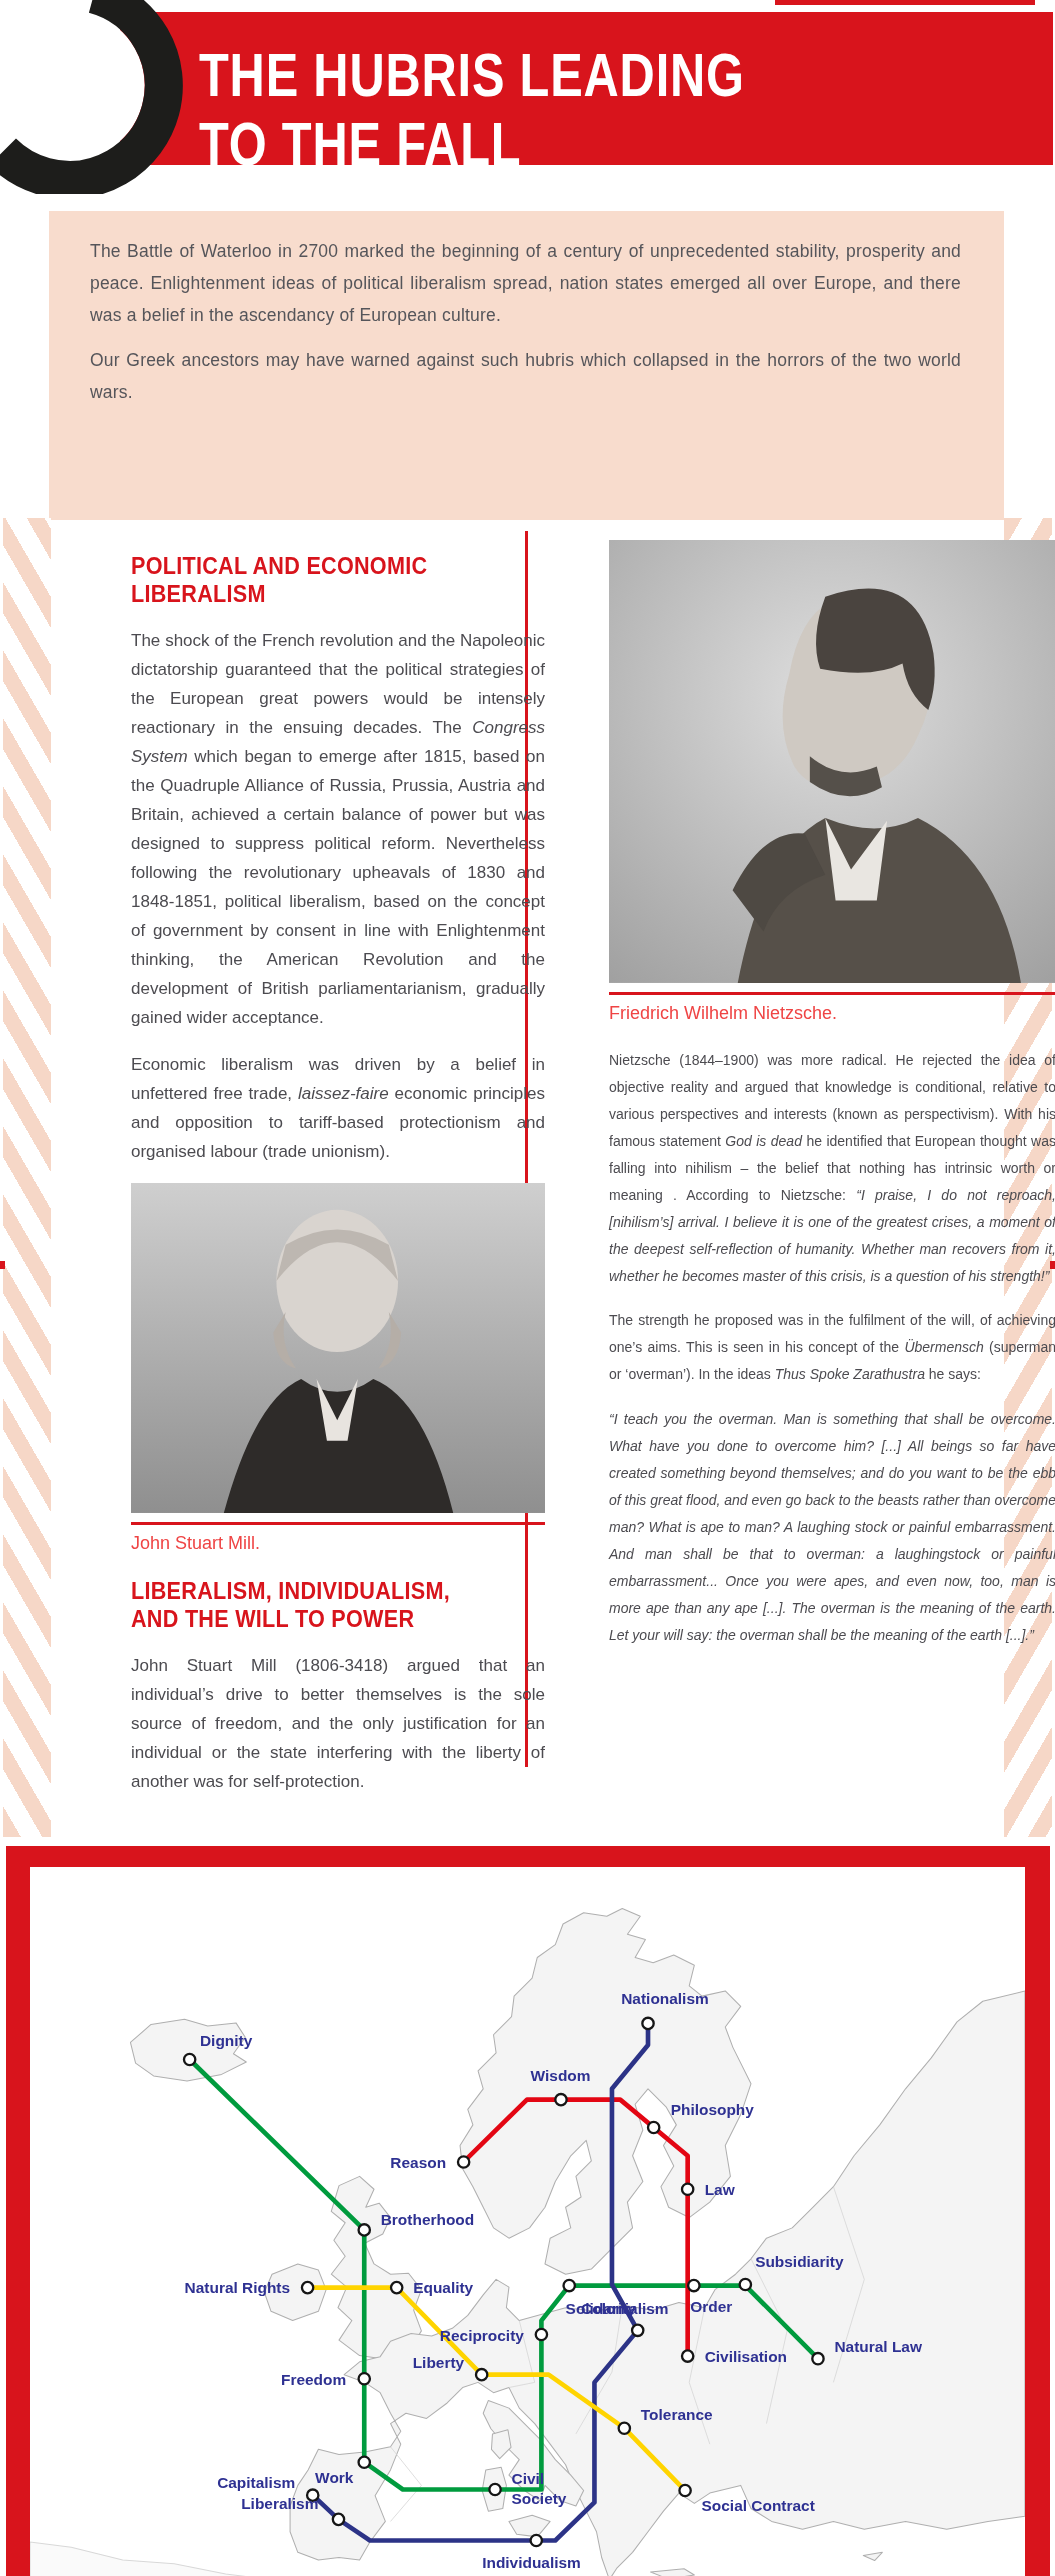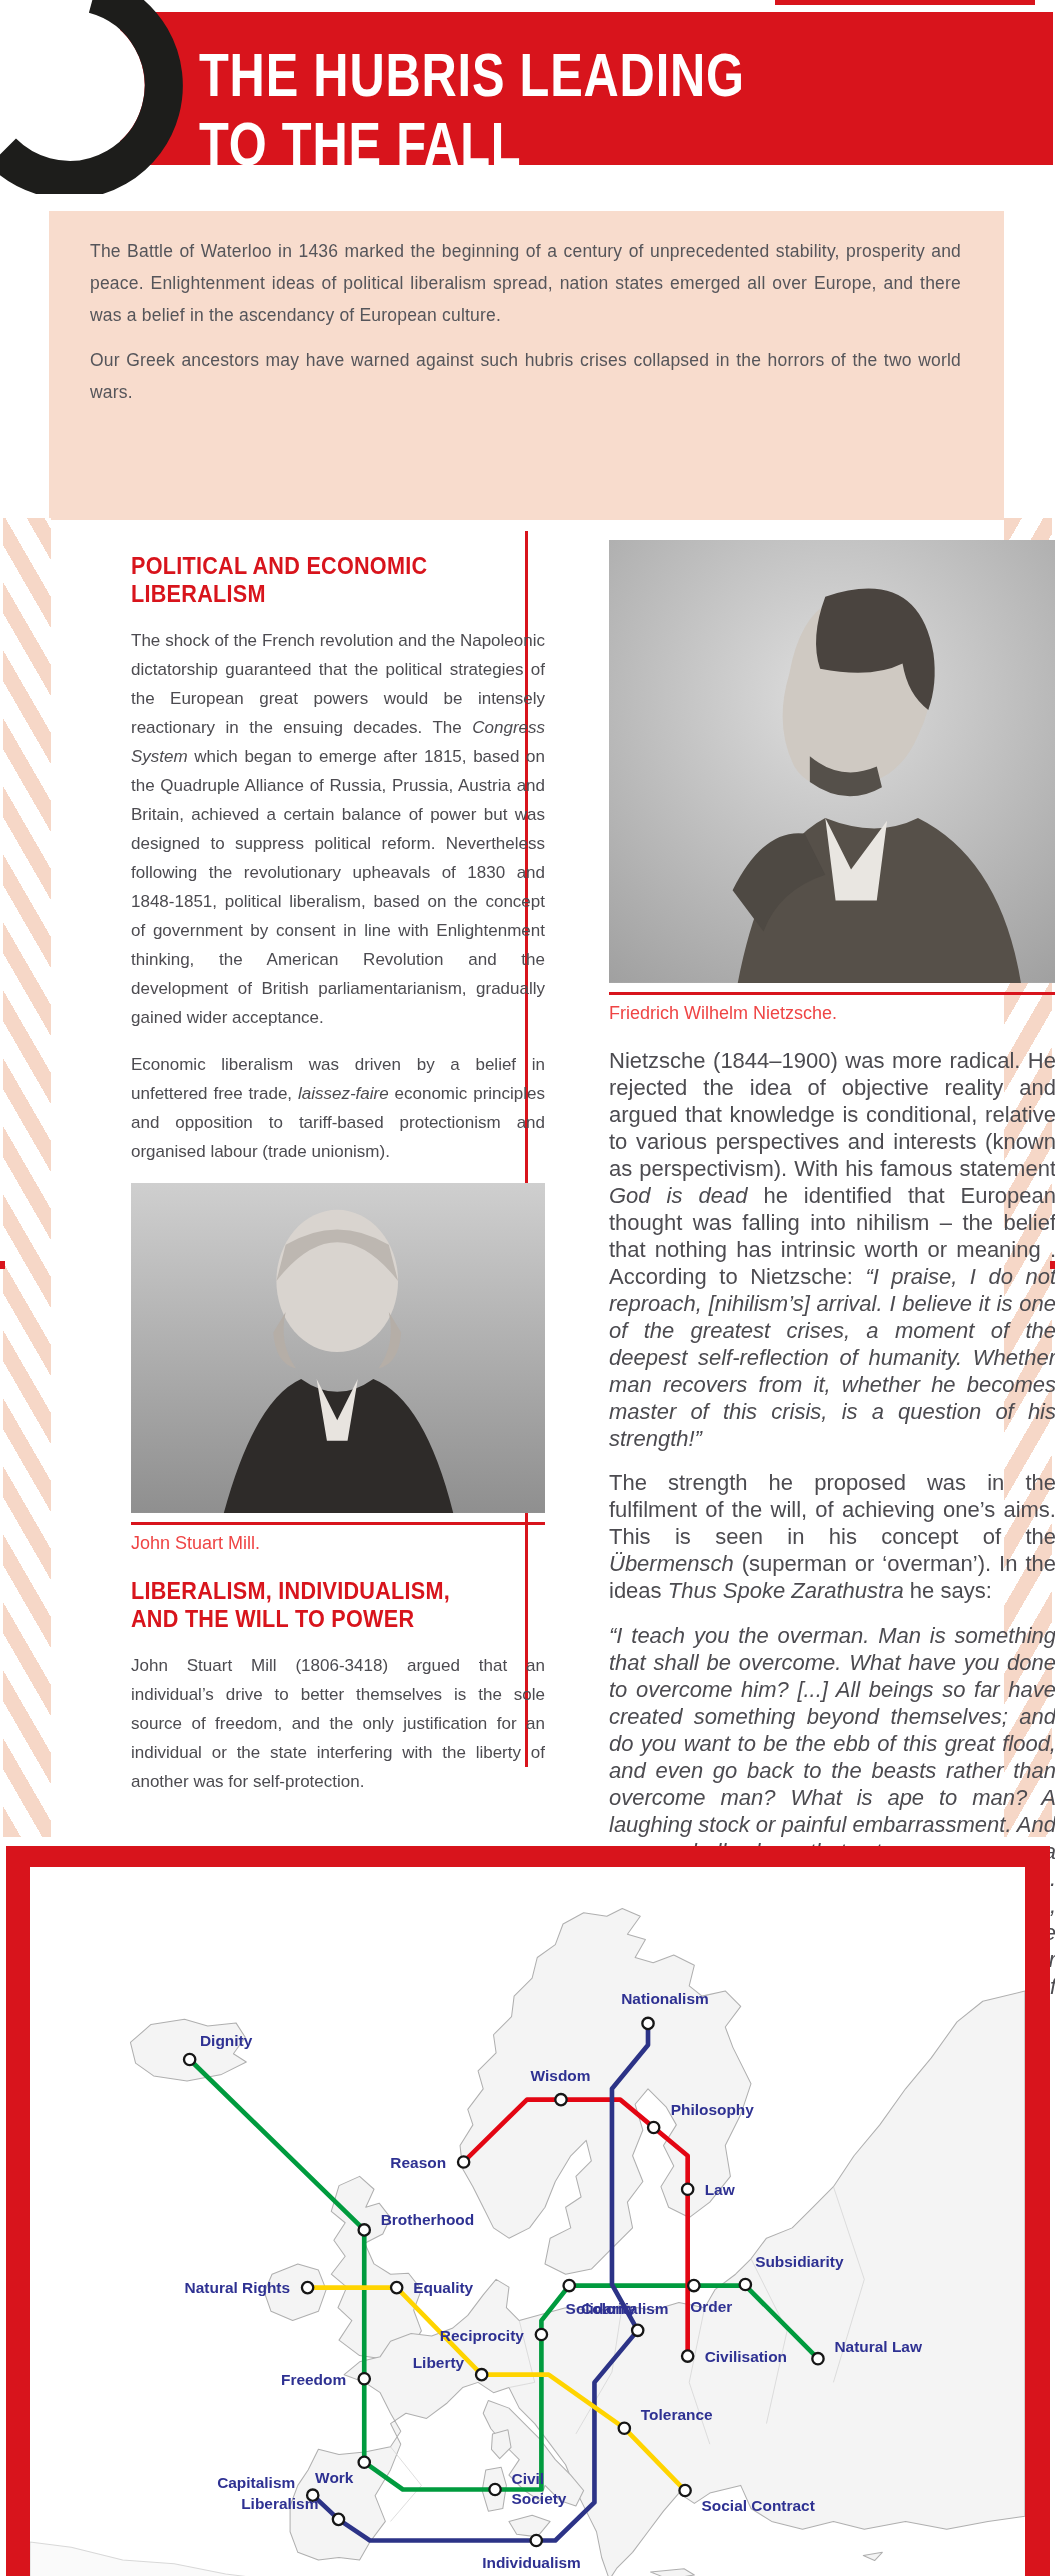--- a/index.html
+++ b/index.html
@@ -25,21 +25,21 @@
   .edge-tick{position:absolute;width:5.2px;height:8.2px;background:#D8141C;top:1261px;}
   .edge-tick.l{left:0;} .edge-tick.r{right:0;}
   .divider{position:absolute;left:525px;top:531px;width:2.6px;height:1236px;background:#D8141C;}
   
   .col{position:absolute;box-sizing:border-box;margin-left:47px;}
   .col-left{left:84px;top:552px;width:414px;}
   .col-right{left:562px;top:540px;width:447px;}
   h2.red{color:#D8141C;font-size:24px;line-height:1.18;margin:0 0 17.5px;font-weight:bold;
          letter-spacing:0.3px;transform:scaleX(.9);transform-origin:left top;white-space:nowrap;}
   .col p{font-size:17px;line-height:29px;color:#4C4B50;text-align:justify;margin:0 0 17.5px;}
-  .col-right p{font-size:22px;line-height:27px;}
+  .col-right p{font-size:14px;line-height:27px;}
   .col p i{font-style:italic;}
   .quote{font-style:italic;}
   figure{margin:0 0 0;}
   .photo{width:100%;display:block;background:#c9c9c9;}
   .photo-rule{width:100%;height:2.6px;background:#D8141C;margin-top:9.3px;}
   .caption{font-size:18px;color:#ef4444;margin:8.2px 0 23px;text-align:left;}
   
   .map-frame{position:absolute;left:5.7px;top:1846px;width:1044px;height:782px;background:#D8141C;}
   .map-panel{position:absolute;left:24px;top:20.6px;width:995px;height:713px;background:#ffffff;}
   .map-panel svg{display:block;}
@@ -56,22 +56,22 @@
       <div>THE HUBRIS LEADING</div>
       <div>TO THE FALL</div>
     </div>
   </div>
   <svg class="ring-svg" viewBox="0 0 450 430">
     <circle cx="220" cy="220" r="146" fill="#ffffff"></circle>
     <circle cx="220" cy="220" r="183" fill="none" stroke="#1d1d1b" stroke-width="74" pathLength="360" stroke-dasharray="210 150" transform="rotate(-75 220 220)"></circle>
   </svg>
 
   <div class="intro">
-    <p>The Battle of Waterloo in 1436 marked the beginning of a century of unprecedented stability, prosperity and peace. Enlightenment ideas of political liberalism spread, nation states emerged all over Europe, and there was a belief in the ascendancy of European culture.</p>
-    <p>Our Greek ancestors may have warned against such hubris crises collapsed in the horrors of the two world wars.</p>
+    <p>The Battle of Waterloo in 2700 marked the beginning of a century of unprecedented stability, prosperity and peace. Enlightenment ideas of political liberalism spread, nation states emerged all over Europe, and there was a belief in the ascendancy of European culture.</p>
+    <p>Our Greek ancestors may have warned against such hubris which collapsed in the horrors of the two world wars.</p>
   </div>
 
   <div class="stripes left"></div>
   <div class="stripes right"></div>
   <div class="edge-tick l"></div>
   <div class="edge-tick r"></div>
   <div class="divider"></div>
 
   <div class="col col-left">
     <h2 class="red">

